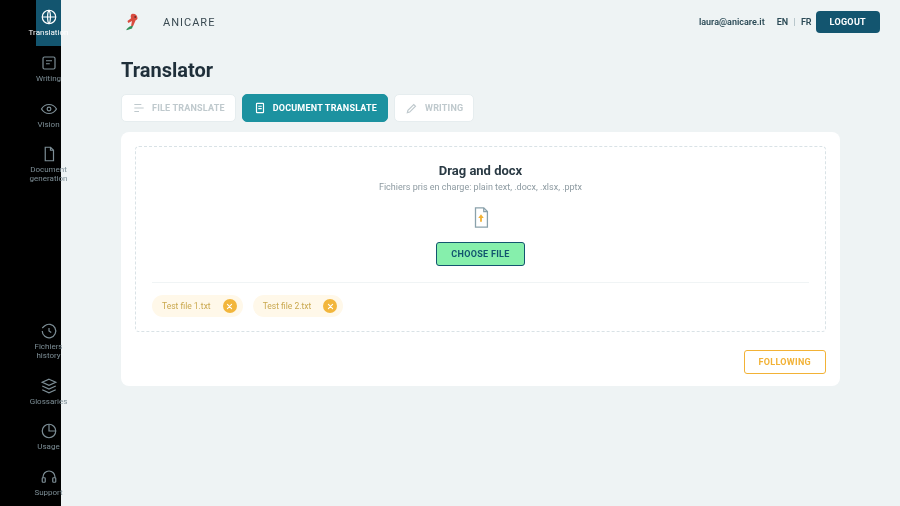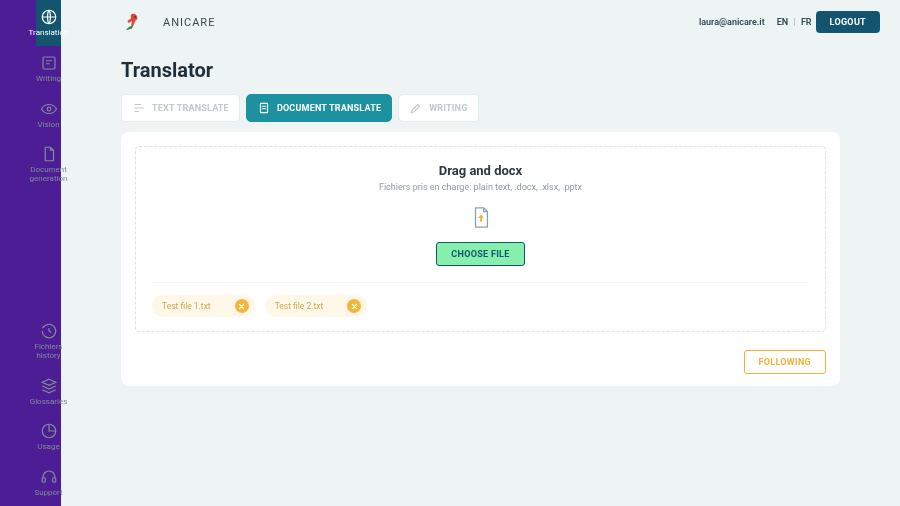--- a/index.html
+++ b/index.html
@@ -1,17 +1,17 @@
 <!DOCTYPE html>
 <html><head>
 <meta charset="utf-8">
 <style>
   * { box-sizing: border-box; margin: 0; padding: 0; font-family: -apple-system, BlinkMacSystemFont, "Segoe UI", Roboto, sans-serif; }
   body { width: 900px; height: 506px; background: #eef3f4; overflow: hidden; display: flex; }
-  .sidebar { width: 61px; height: 100%; background: #4c1d95; display: flex; flex-direction: column; padding-left: 36px; }
+  .sidebar { width: 61px; height: 100%; background: #000000; display: flex; flex-direction: column; padding-left: 36px; }
   .sidebar .group-top { display: flex; flex-direction: column; }
   .sidebar .group-bottom { margin-top: auto; display: flex; flex-direction: column; }
   .sidebar-item { display: flex; flex-direction: column; align-items: center; justify-content: center; padding: 8px 2px; cursor: pointer; color: #7d8e96; text-align: center; gap: 3px; }
   .sidebar-item.active { background: #13556f; color: #fff; }
   .sidebar-item .s-label { font-size: 8px; line-height: 1.1; }
   .sidebar-item .s-icon { width: 18px; height: 18px; display:flex; align-items:center; justify-content:center; }
   .main { flex: 1; display: flex; flex-direction: column; }
   .topbar { height: 44px; display: flex; align-items: center; padding: 0 20px 0 60px; }
   .brand { display:flex; align-items:center; gap:20px; }
   .brand-name { font-size: 11px; letter-spacing: 1px; color: #3a4a52; }
@@ -30,21 +30,21 @@
   .tab.active .t-label { color: #fff; }
   .tab .t-icon { width: 14px; height: 14px; display:flex; align-items:center; justify-content:center; color:#bfc9cd; }
   .tab.active .t-icon { color:#fff; }
   .card { background: #fff; border-radius: 8px; padding: 14px 14px 12px 14px; }
   .dropzone { border: 1px dashed #d9e2e6; border-radius: 4px; padding: 16px 16px 14px 16px; display:flex; flex-direction:column; align-items:center; }
   .dz-title { font-size: 13px; font-weight: 700; color: #2a3a44; margin-bottom: 4px; }
   .dz-sub { font-size: 9px; color: #8d9aa1; margin-bottom: 14px; }
   .dz-icon { margin-bottom: 12px; }
   .choose-btn { border: 1px solid #13556f; color: #13556f; background: #86efac; font-size: 9px; font-weight: 700; padding: 6px 14px; border-radius: 3px; cursor: pointer; letter-spacing: 0.3px; }
   .chips { display:flex; gap: 10px; margin-top: 16px; padding-top: 12px; width:100%; border-top:1px solid #f0f4f5; }
-  .chip { display:flex; align-items:center; gap:24px; background: #fff8e9; border-radius: 12px; padding: 4px 6px 4px 10px; }
+  .chip { display:flex; align-items:center; gap:12px; background: #fff8e9; border-radius: 12px; padding: 4px 6px 4px 10px; }
   .chip-label { font-size: 8.5px; color: #caa84e; }
   .chip-x { width: 14px; height: 14px; border-radius: 50%; background: #f2b63c; display:flex; align-items:center; justify-content:center; cursor:pointer; }
   .card-footer { display:flex; justify-content:flex-end; margin-top: 18px; }
   .following-btn { border: 1px solid #f2b236; color: #f2b236; background:#fff; font-size: 9px; font-weight: 700; padding: 6px 14px; border-radius: 3px; cursor:pointer; letter-spacing: 0.3px; }
   svg { display:block; }
 </style>
 </head>
 <body>
 
 <nav class="sidebar">
@@ -152,21 +152,21 @@
   <div class="content">
     <h1 class="page-title">Translator</h1>
 
     <div class="tabs">
       <div class="tab">
         <span class="t-icon">
           <svg viewBox="0 0 24 24" width="14" height="14" fill="none" stroke="currentColor" stroke-width="2">
               <path d="M4 6h12M4 12h16M4 18h8"></path>
             </svg>
         </span>
-        <span class="t-label">TEXT TRANSLATE</span>
+        <span class="t-label">FILE TRANSLATE</span>
       </div>
       <div class="tab active">
         <span class="t-icon">
           <svg viewBox="0 0 24 24" width="14" height="14" fill="none" stroke="currentColor" stroke-width="2">
               <rect x="6" y="4" width="12" height="16" rx="1"></rect>
               <path d="M9 9h6M9 13h6"></path>
             </svg>
         </span>
         <span class="t-label">DOCUMENT TRANSLATE</span>
       </div>

